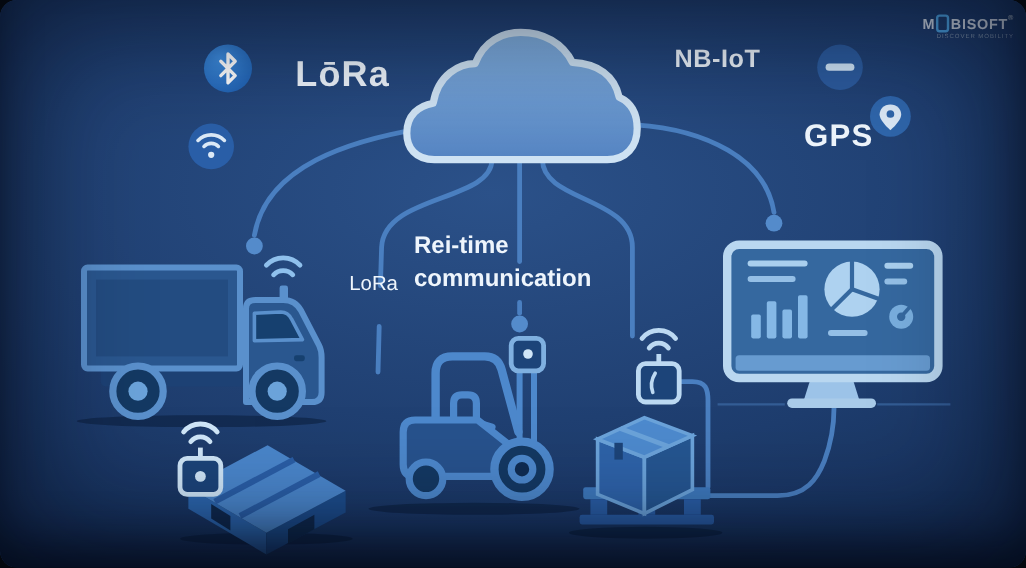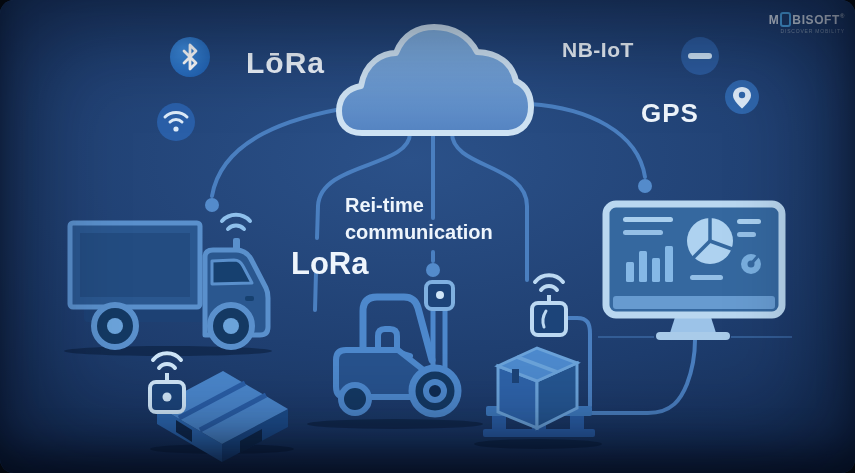--- a/index.html
+++ b/index.html
@@ -6,22 +6,22 @@
   .canvas{
     position:relative;width:855px;height:473px;overflow:hidden;border-radius:14px;
     background:radial-gradient(140% 125% at 48% 34%, #2b5189 0%, #1e3d6e 38%, #12294f 68%, #091a33 100%);
   }
   .vignette{position:absolute;inset:0;pointer-events:none;border-radius:14px;
     box-shadow:inset 0 0 90px 25px rgba(3,10,24,.55), inset 0 -26px 40px -10px rgba(2,8,20,.8);}
   svg.scene{position:absolute;left:0;top:0;}
   .txt{position:absolute;color:#eef5fc;}
   .t-lora-top{left:246px;top:46px;font-size:30px;font-weight:700;letter-spacing:1px;}
   .t-nbiot{left:562px;top:38px;font-size:21px;font-weight:700;letter-spacing:.5px;}
-  .t-gps{left:641px;top:98px;font-size:26px;font-weight:700;letter-spacing:1px;}
-  .t-lora-mid{left:291px;top:246px;font-size:31px;font-weight:700;}
+  .t-gps{left:670px;top:98px;font-size:26px;font-weight:700;letter-spacing:1px;}
+  .t-lora-mid{left:291px;top:227px;font-size:17px;font-weight:400;}
   .t-realtime{left:345px;top:192px;font-size:20px;font-weight:600;line-height:1.35;white-space:pre-line;}
   .logo{position:absolute;right:10px;top:12px;text-align:right;}
   .logo-brand{display:flex;align-items:center;justify-content:flex-end;color:#ccd6e3;font-size:12px;font-weight:700;letter-spacing:.6px;}
   .phone-o{display:inline-block;width:7px;height:11px;border:2px solid #4ba3e3;border-radius:3px;margin:0 1px;position:relative;top:0px;}
   .logo-reg{font-size:6px;vertical-align:top;position:relative;top:-4px;color:#aab7c6;}
   .logo-tag{font-size:5px;color:#7e93ac;letter-spacing:.8px;margin-top:1px;}
 </style>
 </head>
 <body>
 

